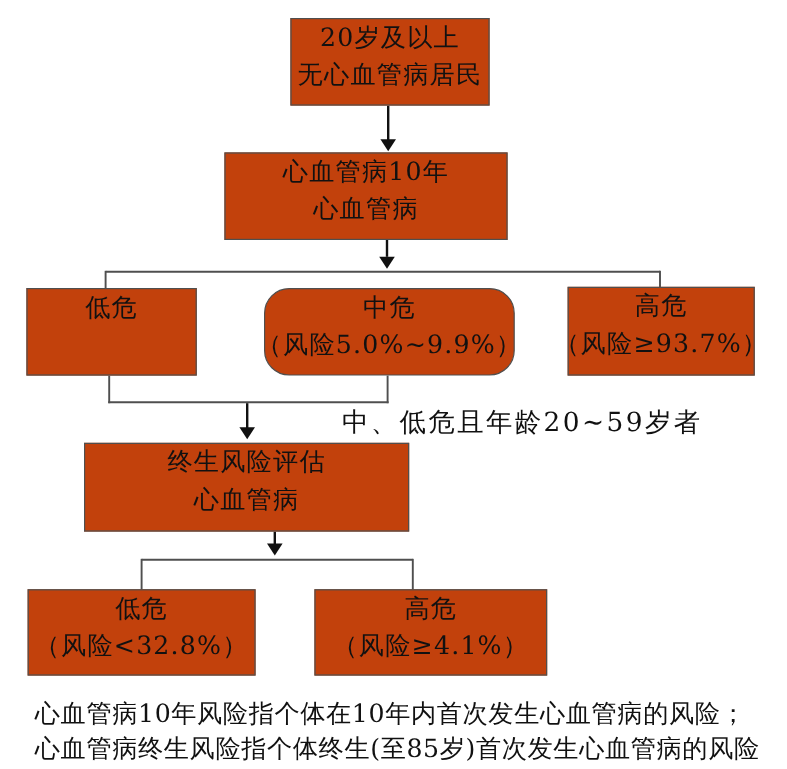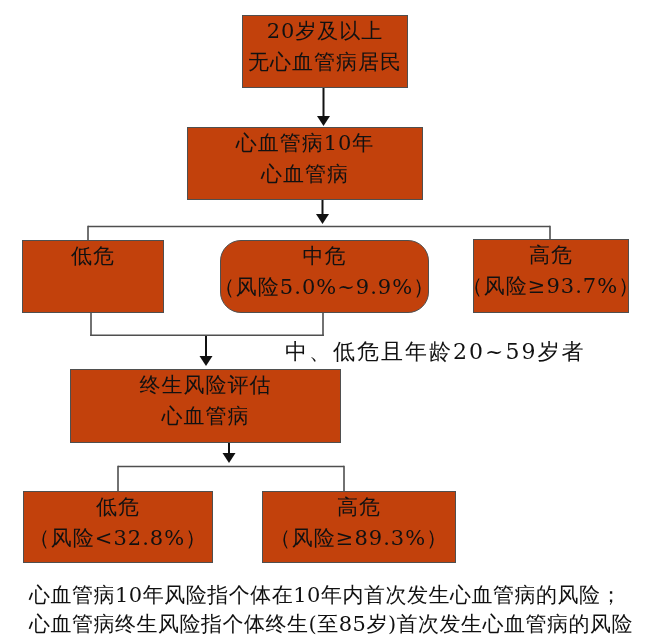--- a/index.html
+++ b/index.html
@@ -139,21 +139,21 @@
     <div>心血管病</div>
   </div>
 
   <div class="node" id="n-low2">
     <div>低危</div>
     <div>（风险&lt;32.8%）</div>
   </div>
 
   <div class="node" id="n-high2">
     <div>高危</div>
-    <div>（风险≥89.3%）</div>
+    <div>（风险≥4.1%）</div>
   </div>
 
   <div class="footnote">
     <div>心血管病10年风险指个体在10年内首次发生心血管病的风险；</div>
     <div>心血管病终生风险指个体终生(至85岁)首次发生心血管病的风险</div>
   </div>
 
 </div>
 
 </body></html>

